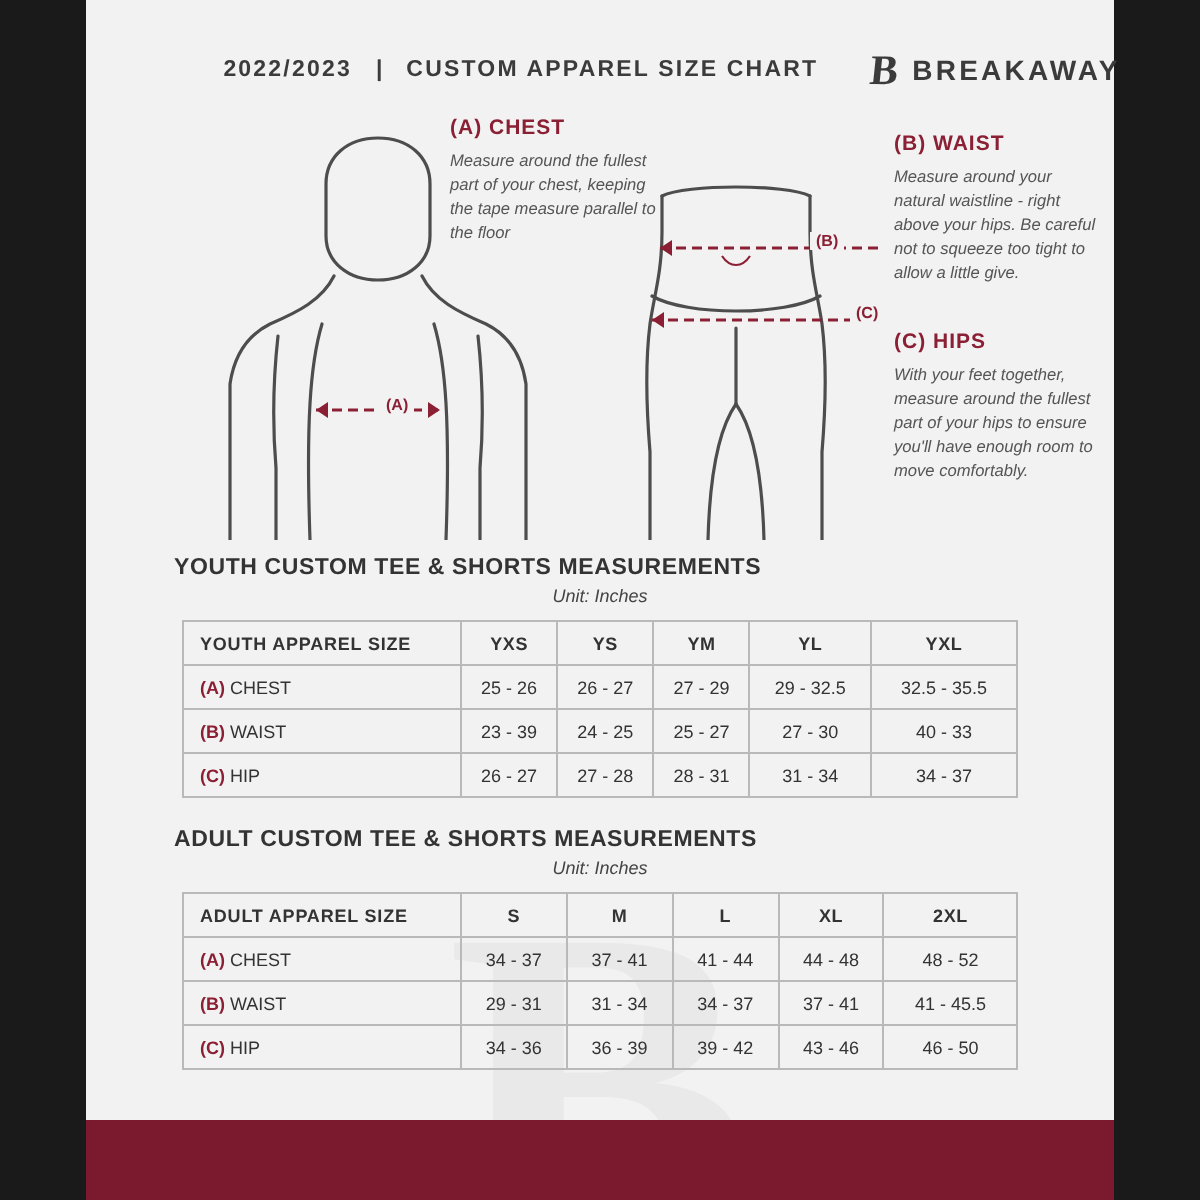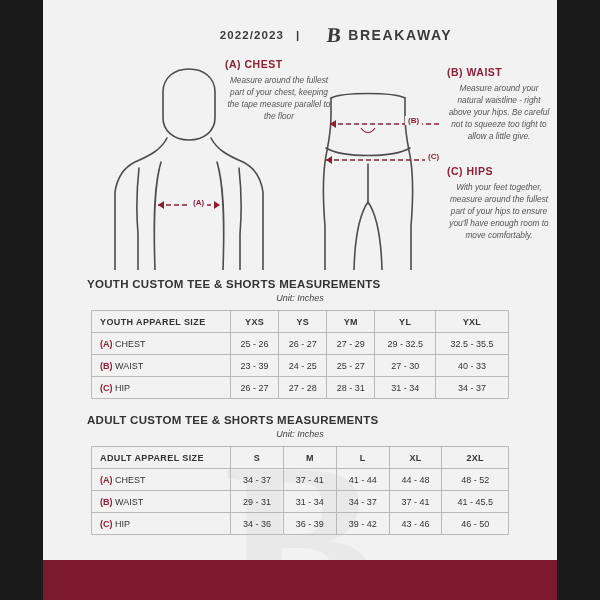--- a/index.html
+++ b/index.html
@@ -97,21 +97,20 @@
     font-weight: bold;
     letter-spacing: 0.5px;
     color: #8b1f34;
     margin-bottom: 4px;
   }
   .note-body {
     font-size: 8.3px;
     line-height: 1.45;
     font-style: italic;
     color: #555555;
-    text-align: center;
   }
   .note-a { left: 182px; top: 6px; width: 108px; }
   .note-b { left: 404px; top: 14px; width: 104px; }
   .note-c { left: 404px; top: 113px; width: 104px; }
 
   .tag {
     position: absolute;
     background: #f2f2f2;
     font-size: 8px;
     font-weight: bold;
@@ -184,20 +183,21 @@
 <body>
 
 <div id="page">
   <div id="sheet">
 
     <div class="watermark">B</div>
 
     <div class="header">
       <span class="hdr-text">2022/2023</span>
       <span class="hdr-sep">|</span>
+      <span class="hdr-text">CUSTOM APPAREL SIZE CHART</span>
       <span class="brand">
         <span class="brand-mark">B</span>
         <span class="brand-name">BREAKAWAY</span>
       </span>
     </div>
 
     <div class="diagram">
       <svg class="fig" width="514" height="218" viewBox="0 0 514 218">
 
         <g fill="none" stroke="#4d4d4d" stroke-width="1.6" stroke-linecap="round" stroke-linejoin="round">

